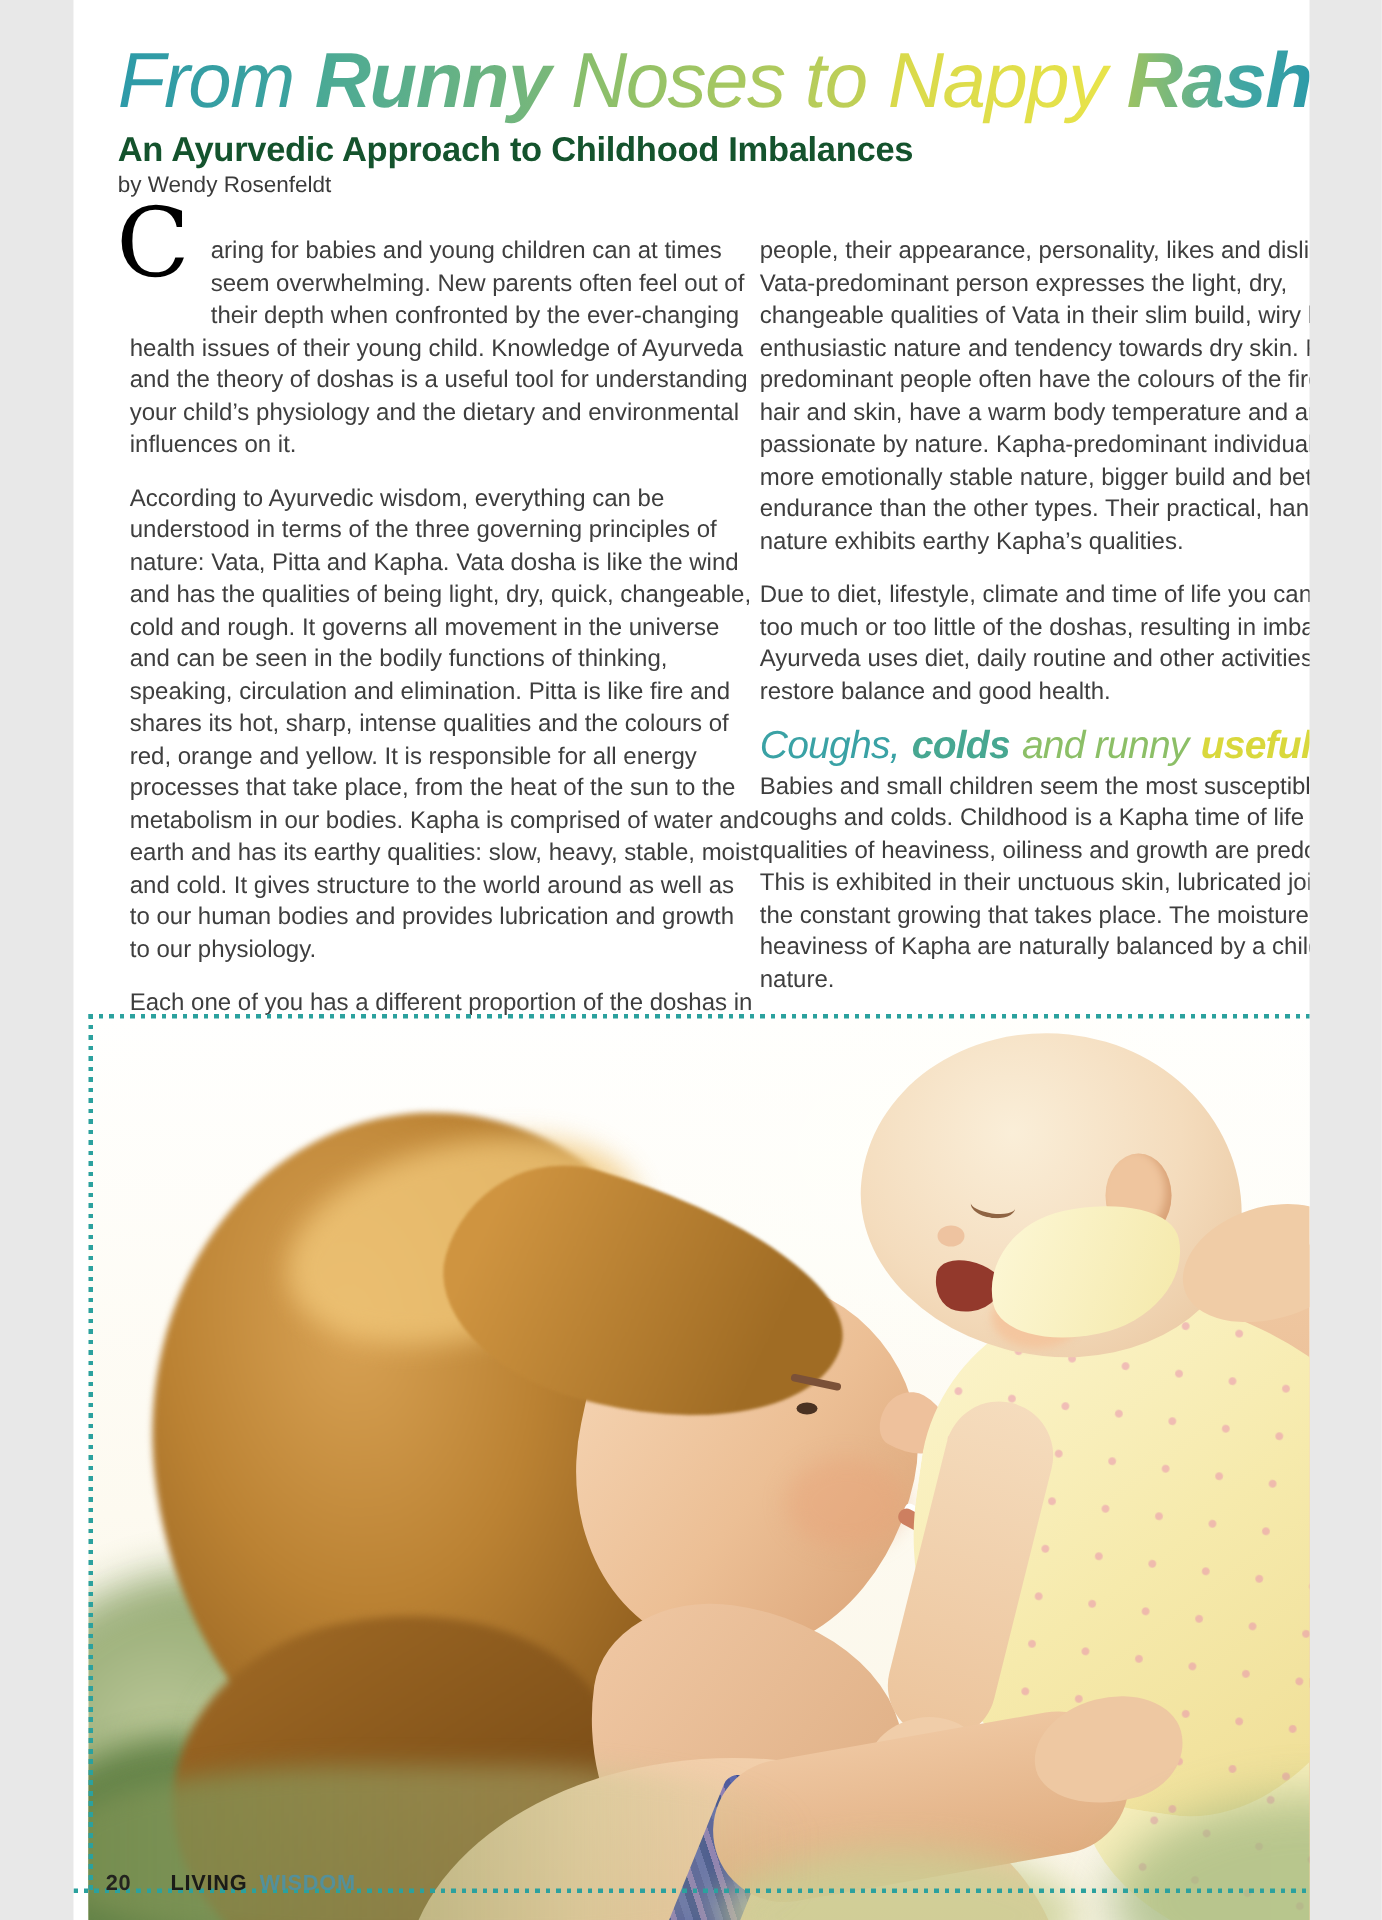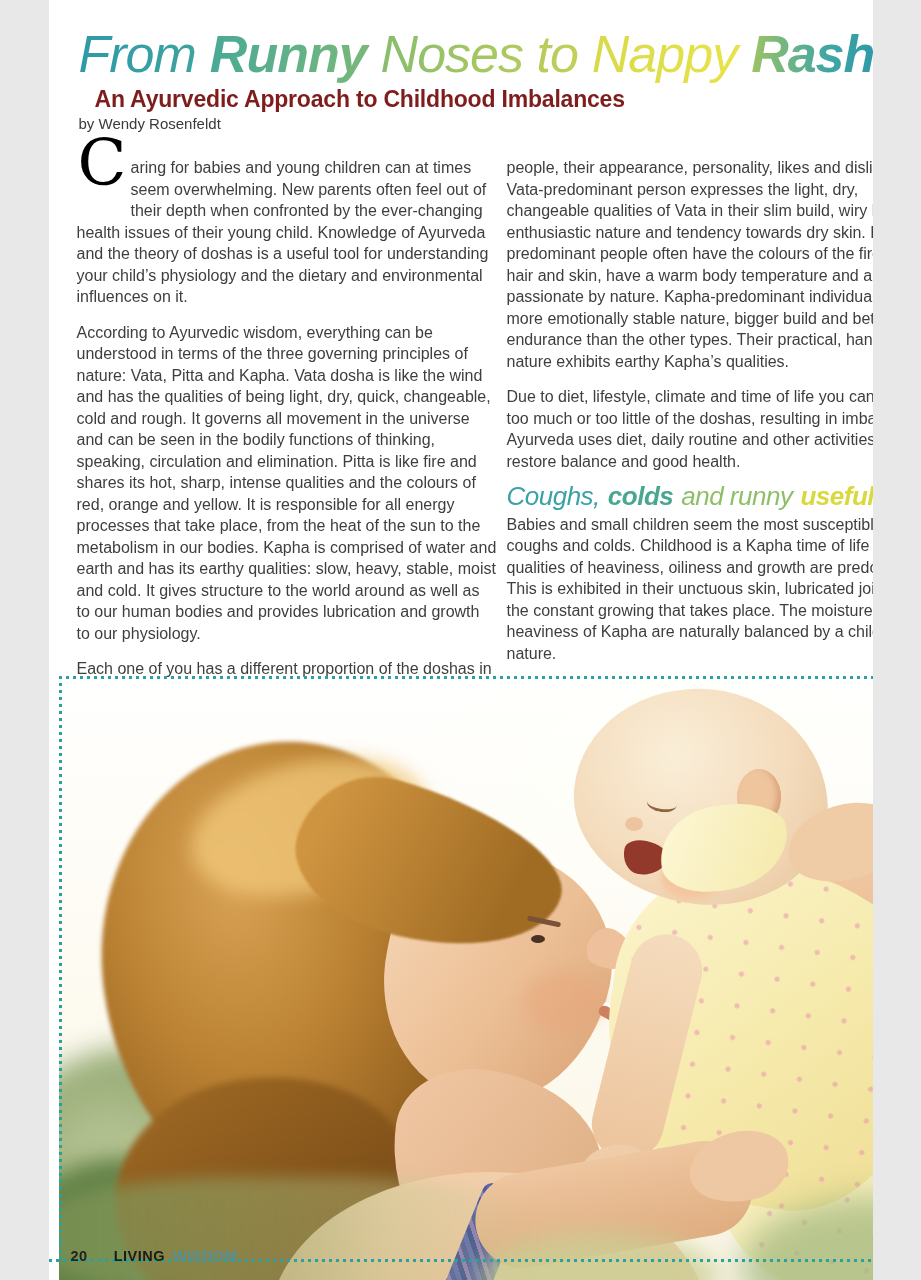--- a/index.html
+++ b/index.html
@@ -8,26 +8,26 @@
 
   
   .hdr{position:absolute;left:30px;top:24px;right:16px;}
   h1.title{margin:0;font-style:italic;font-size:52px;line-height:60px;letter-spacing:-1px;white-space:nowrap;}
   .tw{padding-right:14px;-webkit-background-clip:text;background-clip:text;-webkit-text-fill-color:transparent;}
   .tw1{font-weight:400;color:#329da4;background-image:linear-gradient(90deg,#2d9aa8,#3fa49d);}
   .tw2{font-weight:700;color:#63b186;background-image:linear-gradient(90deg,#49a996,#7db977);}
   .tw3{font-weight:400;color:#a6c75f;background-image:linear-gradient(90deg,#86bd6d,#c6d154);}
   .tw4{font-weight:400;color:#e2de4a;background-image:linear-gradient(90deg,#d8d94b,#e9e44a);}
   .tw5{font-weight:700;color:#5fae92;padding-right:0;background-image:linear-gradient(90deg,#9dc363,#43a7a2 60%,#2d9aa8);}
-  h2.subtitle{margin:2px 16px 0;font-size:23px;font-weight:700;color:#7f1d1d;letter-spacing:-0.2px;}
+  h2.subtitle{margin:2px 0 0;font-size:23px;font-weight:700;color:#14532d;letter-spacing:-0.2px;}
   p.byline{margin:2px 0 0;font-size:15px;color:#3a3a3a;}
 
   
   .col{position:absolute;top:157px;font-size:16px;line-height:21.5px;color:#3e3e3e;}
-  .col-left{left:28px;width:420px;}
+  .col-left{left:38px;width:420px;}
   .col-right{left:458px;width:434px;}
   .para{margin:0 0 14px;}
   .dropcap-spacer{float:left;width:54px;height:45px;}
   .dropcap{position:absolute;left:29px;top:131px;font-family:"DejaVu Serif","Liberation Serif",serif;
            font-size:64px;line-height:1;color:#000;}
   h3.subhead{margin:10px 0 6px;font-size:26px;font-style:italic;letter-spacing:-0.5px;white-space:nowrap;}
   .shw{padding-right:8px;}
   .sh1{color:#3aa2a5;font-weight:400;text-align:right;}
   .sh2{color:#47a791;font-weight:700;}
   .sh3{color:#8cbf67;font-weight:400;}

